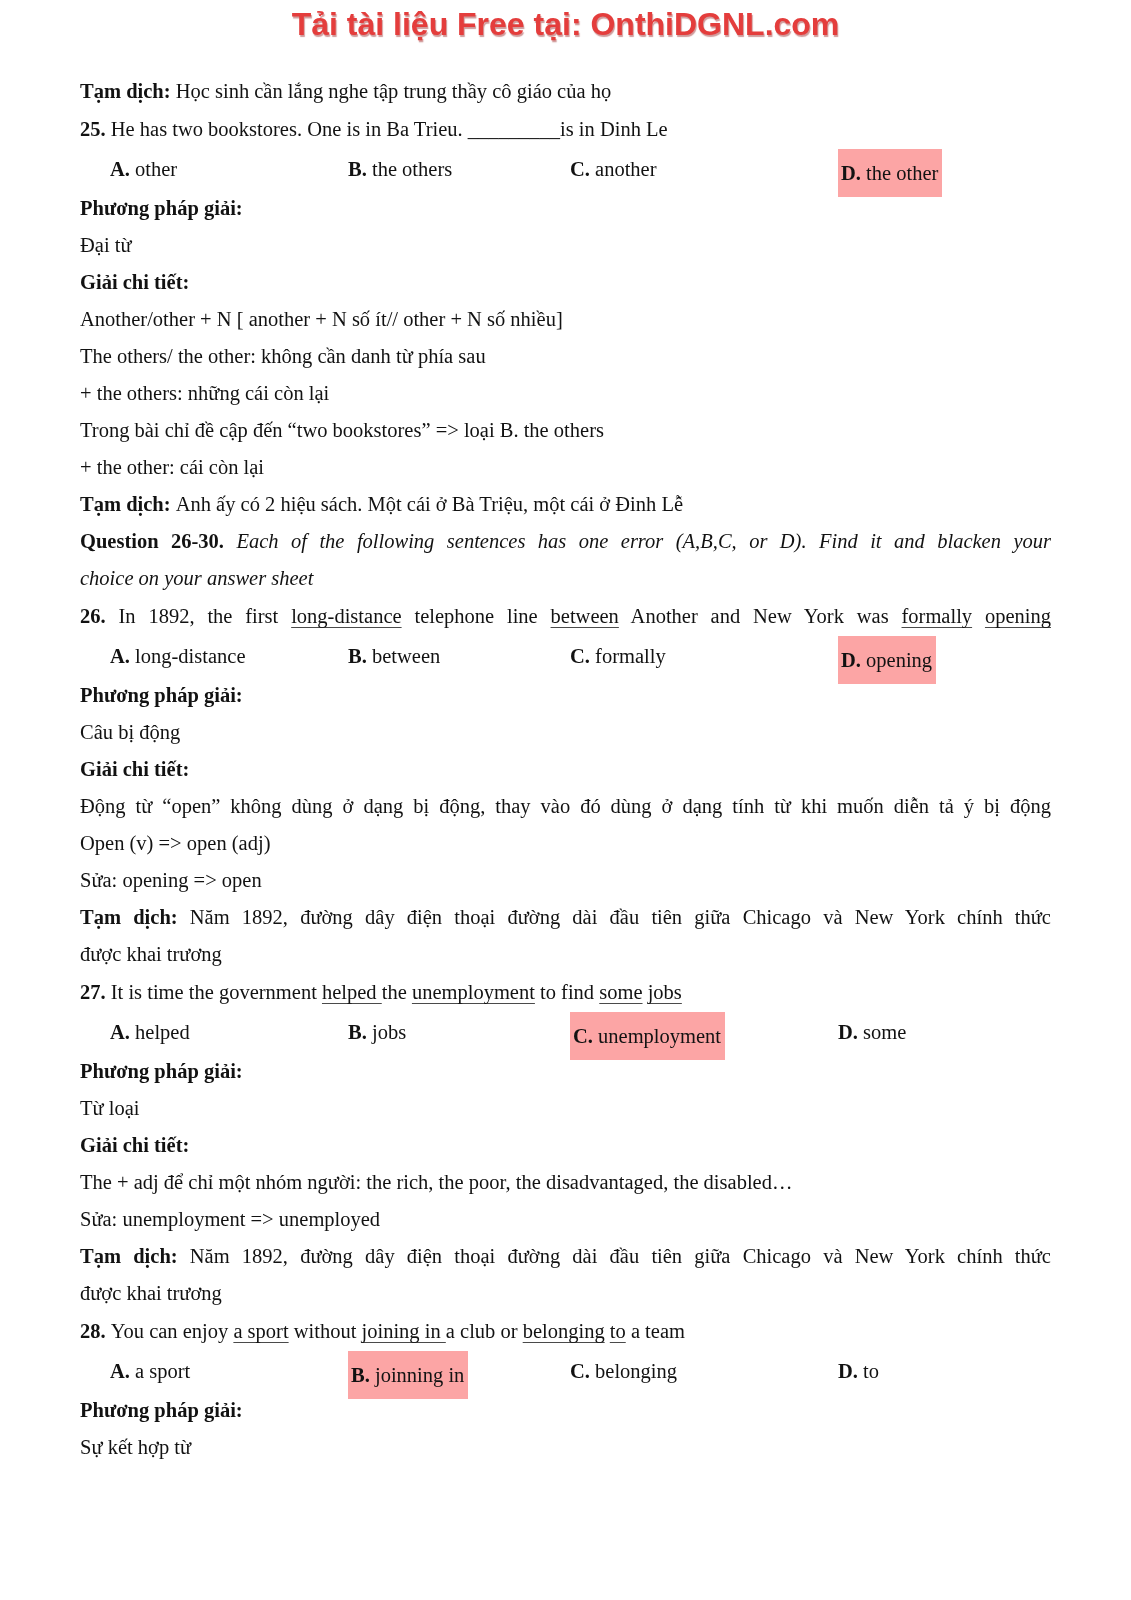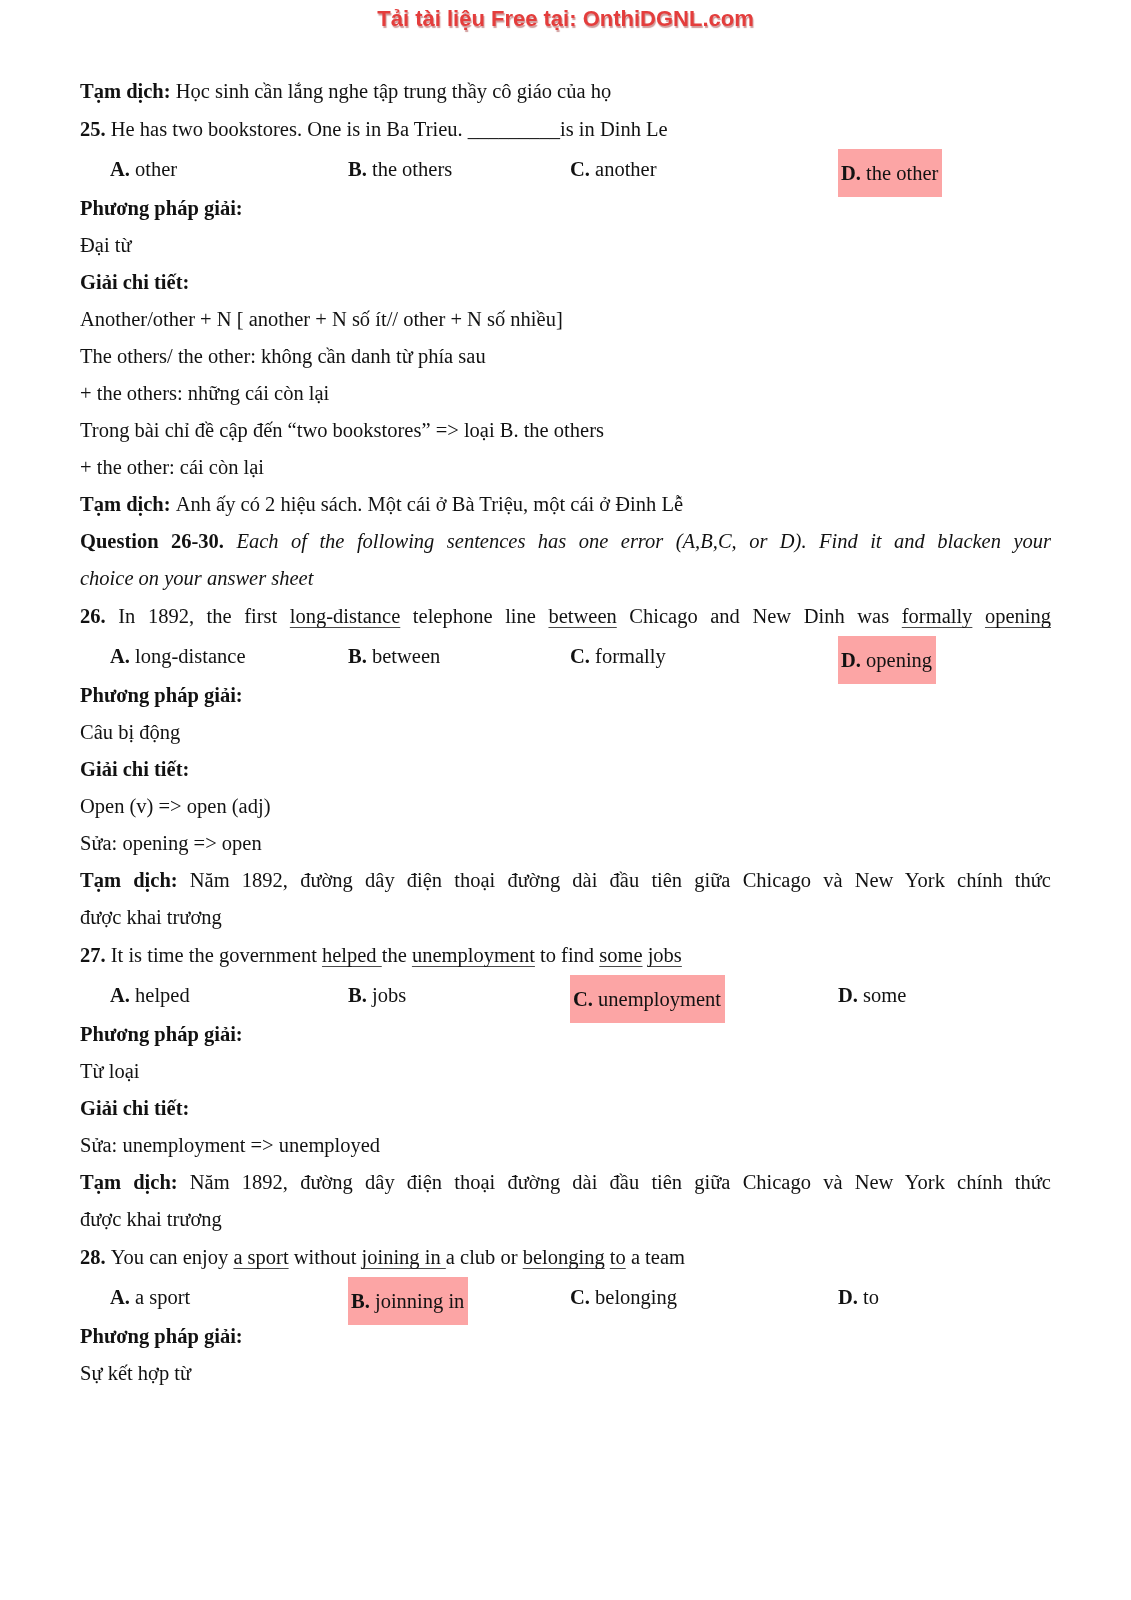--- a/index.html
+++ b/index.html
@@ -5,21 +5,21 @@
   html,body{margin:0;padding:0;}
   body{
     width:1131px;height:1600px;background:#ffffff;
     font-family:"Liberation Serif","DejaVu Serif",serif;
     color:#121212;overflow:hidden;position:relative;
   }
   .doc-header{
     position:absolute;top:6px;left:0;width:100%;
     text-align:center;
     font-family:"Liberation Sans","DejaVu Sans",sans-serif;
-    font-weight:bold;font-size:22px;
+    font-weight:bold;font-size:32px;
     color:#e43d3c;
     text-shadow:1px 2px 1px rgba(150,30,30,0.45);
   }
   .doc-content{
     position:absolute;top:73px;left:80px;width:971px;
     font-size:20.5px;
   }
   .line{
     height:37px;line-height:37px;white-space:nowrap;
   }
@@ -66,46 +66,48 @@
     <div class="line"><span>Another/other + N [ another + N số ít// other + N số nhiều]</span></div>
     <div class="line"><span>The others/ the other: không cần danh từ phía sau</span></div>
     <div class="line"><span>+ the others: những cái còn lại</span></div>
     <div class="line"><span>Trong bài chỉ đề cập đến “two bookstores” =&gt; loại B. the others</span></div>
     <div class="line"><span>+ the other: cái còn lại</span></div>
     <div class="line"><span class="b">Tạm dịch: </span><span>Anh ấy có 2 hiệu sách. Một cái ở Bà Triệu, một cái ở Đinh Lễ</span></div>
     <div class="para2">
       <div class="line just"><span class="b">Question 26-30. </span><span class="i">Each of the following sentences has one error (A,B,C, or D). Find it and blacken your</span></div>
       <div class="line"><span class="i">choice on your answer sheet</span></div>
     </div>
-    <div class="line qline just"><span class="b">26. </span><span>In 1892, the first </span><span class="u">long-distance</span><span> telephone line </span><span class="u">between</span><span> Chicago and New Dinh was </span><span class="u">formally</span><span> </span><span class="u">opening</span></div>
+    <div class="line qline just"><span class="b">26. </span><span>In 1892, the first </span><span class="u">long-distance</span><span> telephone line </span><span class="u">between</span><span> Another and New York was </span><span class="u">formally</span><span> </span><span class="u">opening</span></div>
     <div class="opts">
       <span class="opt"><span class="b">A. </span><span>long-distance</span></span>
       <span class="opt"><span class="b">B. </span><span>between</span></span>
       <span class="opt"><span class="b">C. </span><span>formally</span></span>
       <span class="opt hl"><span class="b">D. </span><span>opening</span></span>
     </div>
     <div class="line"><span class="b">Phương pháp giải:</span></div>
     <div class="line"><span>Câu bị động</span></div>
     <div class="line"><span class="b">Giải chi tiết:</span></div>
+    <div class="line just"><span>Động từ “open” không dùng ở dạng bị động, thay vào đó dùng ở dạng tính từ khi muốn diễn tả ý bị động</span></div>
     <div class="line"><span>Open (v) =&gt; open (adj)</span></div>
     <div class="line"><span>Sửa: opening =&gt; open</span></div>
     <div class="para2">
       <div class="line just"><span class="b">Tạm dịch: </span><span>Năm 1892, đường dây điện thoại đường dài đầu tiên giữa Chicago và New York chính thức</span></div>
       <div class="line"><span>được khai trương</span></div>
     </div>
     <div class="line qline"><span class="b">27. </span><span>It is time the government </span><span class="u">helped </span><span>the </span><span class="u">unemployment</span><span> to find </span><span class="u">some</span><span> </span><span class="u">jobs</span></div>
     <div class="opts">
       <span class="opt"><span class="b">A. </span><span>helped</span></span>
       <span class="opt"><span class="b">B. </span><span>jobs</span></span>
       <span class="opt hl"><span class="b">C. </span><span>unemployment</span></span>
       <span class="opt"><span class="b">D. </span><span>some</span></span>
     </div>
     <div class="line"><span class="b">Phương pháp giải:</span></div>
     <div class="line"><span>Từ loại</span></div>
     <div class="line"><span class="b">Giải chi tiết:</span></div>
+    <div class="line"><span>The + adj để chỉ một nhóm người: the rich, the poor, the disadvantaged, the disabled…</span></div>
     <div class="line"><span>Sửa: unemployment =&gt; unemployed</span></div>
     <div class="para2">
       <div class="line just"><span class="b">Tạm dịch: </span><span>Năm 1892, đường dây điện thoại đường dài đầu tiên giữa Chicago và New York chính thức</span></div>
       <div class="line"><span>được khai trương</span></div>
     </div>
     <div class="line qline"><span class="b">28. </span><span>You can enjoy </span><span class="u">a sport</span><span> without </span><span class="u">joining in </span><span>a club or </span><span class="u">belonging</span><span> </span><span class="u">to</span><span> a team</span></div>
     <div class="opts">
       <span class="opt"><span class="b">A. </span><span>a sport</span></span>
       <span class="opt hl"><span class="b">B. </span><span>joinning in</span></span>
       <span class="opt"><span class="b">C. </span><span>belonging</span></span>

